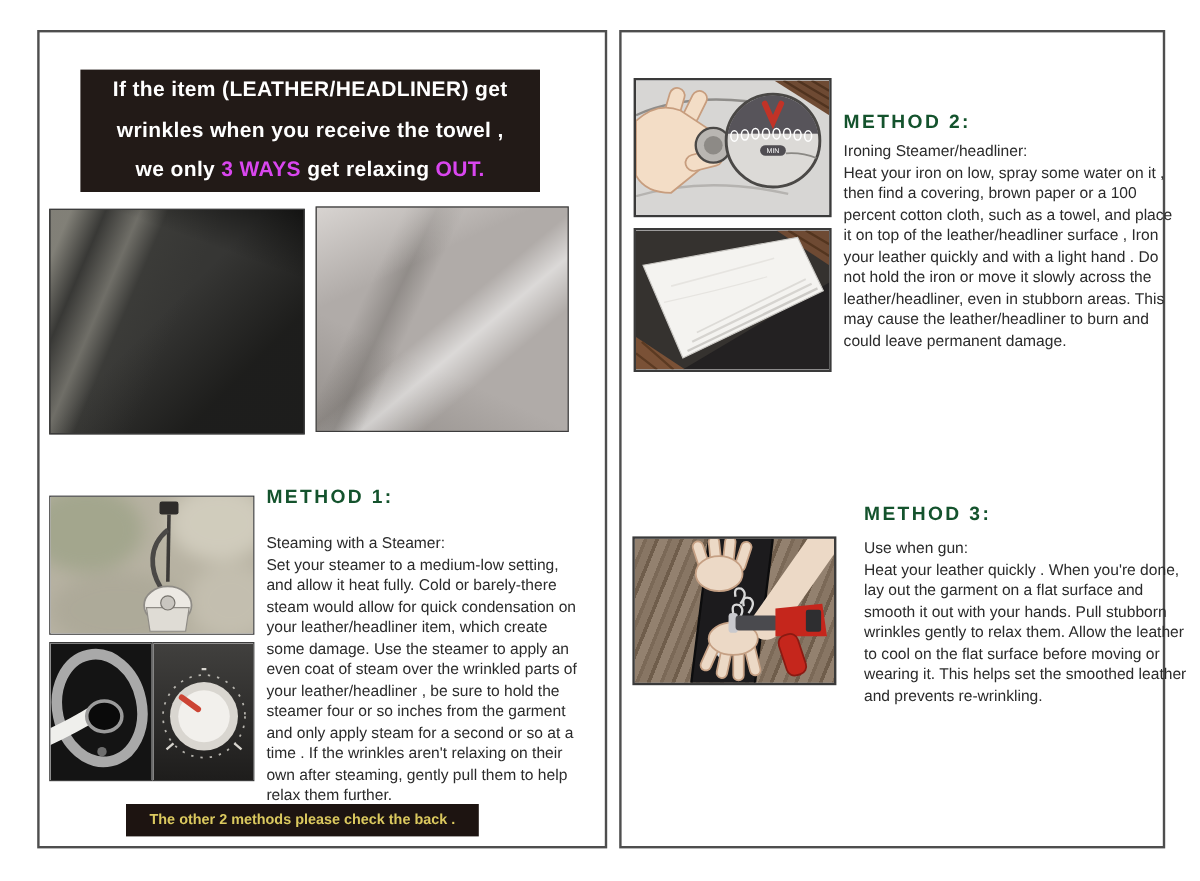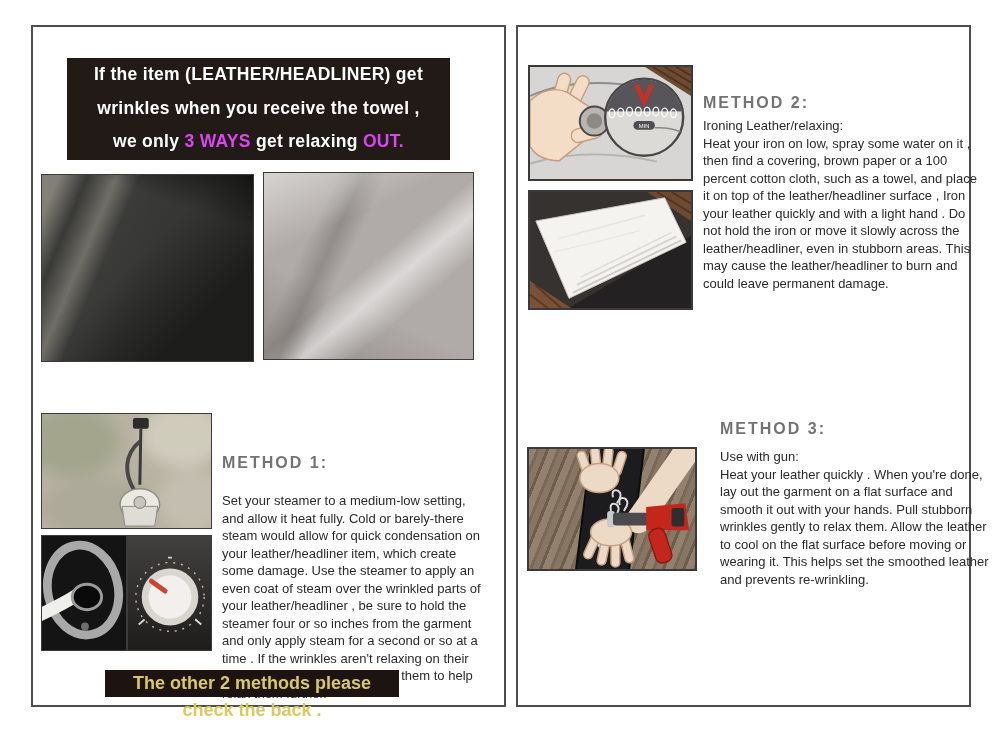--- a/index.html
+++ b/index.html
@@ -67,43 +67,43 @@
   .illus-iron    { left: 10px; top: 38px;  width: 165px; height: 116px; }
   .illus-towel   { left: 10px; top: 163px; width: 165px; height: 120px; }
   .illus-heatgun { left: 9px;  top: 420px; width: 170px; height: 124px; }
 
   
   .method-block { position: absolute; color: #262626; }
   .method-heading {
     font-weight: bold;
     font-size: 16px;
     letter-spacing: 2px;
-    color: #737373;
+    color: #14532d;
   }
   .method-sub, .method-body {
     font-size: 13px;
     line-height: 17.5px;
     color: #2b2b2b;
   }
   .m1-block { left: 189px; top: 379px; width: 268px; }
-  .m1-block .method-heading { margin-bottom: 20px; margin-top: 48px; }
+  .m1-block .method-heading { margin-bottom: 20px; }
   .m2-block { left: 185px; top: 67px;  width: 274px; }
   .m2-block .method-heading { margin-bottom: 5px; }
   .m3-block { left: 202px; top: 393px; width: 274px; }
   .m3-block .method-heading { margin-bottom: 10px; }
 
   
   .footer-banner {
     position: absolute;
     left: 72px; top: 643px;
     width: 294px; height: 27px;
     background: #1d1411;
     color: #dbc95f;
     font-weight: bold;
-    font-size: 18px;
+    font-size: 12px;
     line-height: 27px;
     text-align: center;
   }
 
   
   .illus-heatgun {
     background: repeating-linear-gradient(112deg,
       #93816f 0 7px, #7b6957 7px 10px, #887664 10px 16px, #6f5d4b 16px 19px);
   }
 </style>
@@ -170,20 +170,21 @@
         <circle cx="43" cy="62" r="22" fill="#f2f0ec"></circle>
         <path d="M24,46 L38,56" stroke="#cc4434" stroke-width="5" stroke-linecap="round"></path>
         <path d="M11,90 L17,85" stroke="#d8d5cf" stroke-width="2"></path>
         <path d="M75,90 L69,85" stroke="#d8d5cf" stroke-width="2"></path>
         <path d="M41,22 L45,22" stroke="#d8d5cf" stroke-width="2"></path>
       </svg>
     </div>
 
     <div class="method-block m1-block">
       <div class="method-heading">METHOD 1:</div>
+      <div class="method-sub">Steaming with a Steamer:</div>
       <div class="method-body">Set your steamer to a medium-low setting, and allow it heat fully. Cold or barely-there steam would allow for quick condensation on your leather/headliner item, which create some damage. Use the steamer to apply an even coat of steam over the wrinkled parts of your leather/headliner , be sure to hold the steamer four or so inches from the garment and only apply steam for a second or so at a time . If the wrinkles aren't relaxing on their own after steaming, gently pull them to help relax them further.</div>
     </div>
 
     <div class="footer-banner">The other 2 methods please check the back .</div>
   </div>
 
   <div class="panel panel-right">
 
     <div class="illus illus-iron">
       <svg viewBox="0 0 165 116" preserveAspectRatio="none">
@@ -234,27 +235,27 @@
         <path d="M155,50 L44,104" stroke="#cdcbc7" stroke-width="2" fill="none"></path>
         <path d="M150,46 L48,96" stroke="#d6d4d0" stroke-width="2" fill="none"></path>
         <path d="M145,42 L52,88" stroke="#dddbd7" stroke-width="1.5" fill="none"></path>
         <path d="M30,48 Q75,36 118,24" stroke="#e6e4e0" stroke-width="1.5" fill="none"></path>
         <path d="M24,62 Q70,52 112,40" stroke="#e6e4e0" stroke-width="1" fill="none"></path>
       </svg>
     </div>
 
     <div class="method-block m2-block">
       <div class="method-heading">METHOD 2:</div>
-      <div class="method-sub">Ironing Leather/relaxing:</div>
+      <div class="method-sub">Ironing Steamer/headliner:</div>
       <div class="method-body">Heat your iron on low,  spray some water on it , then find a covering, brown paper or a 100 percent cotton cloth, such as a towel, and place it on top of the leather/headliner surface , Iron your leather quickly and with a light hand . Do not hold the iron or move it slowly across the leather/headliner, even in stubborn areas. This may cause the leather/headliner to burn and could leave permanent damage.</div>
     </div>
 
     <div class="method-block m3-block">
       <div class="method-heading">METHOD 3:</div>
-      <div class="method-sub">Use with gun:</div>
+      <div class="method-sub">Use when gun:</div>
       <div class="method-body">Heat your leather quickly . When you're done, lay out the garment on a flat surface and smooth it out with your hands. Pull stubborn wrinkles gently to relax them. Allow the leather to cool on the flat surface before moving or wearing it. This helps set the smoothed leather and prevents re-wrinkling.</div>
     </div>
 
     <div class="illus illus-heatgun">
       <svg viewBox="0 0 170 124" preserveAspectRatio="none">
         <g transform="rotate(7 85 62)">
           <rect x="56" y="-15" width="54" height="155" rx="14" fill="#1c1b1d" stroke="#0c0c0d" stroke-width="2"></rect>
         </g>
         <path d="M72,40 L72,22 M66,29 L72,21 L78,29" stroke="#dedede" stroke-width="3" fill="none"></path>
         <path d="M70,80 L73,100 M66,93 L73,101 L79,91" stroke="#dedede" stroke-width="3" fill="none"></path>

